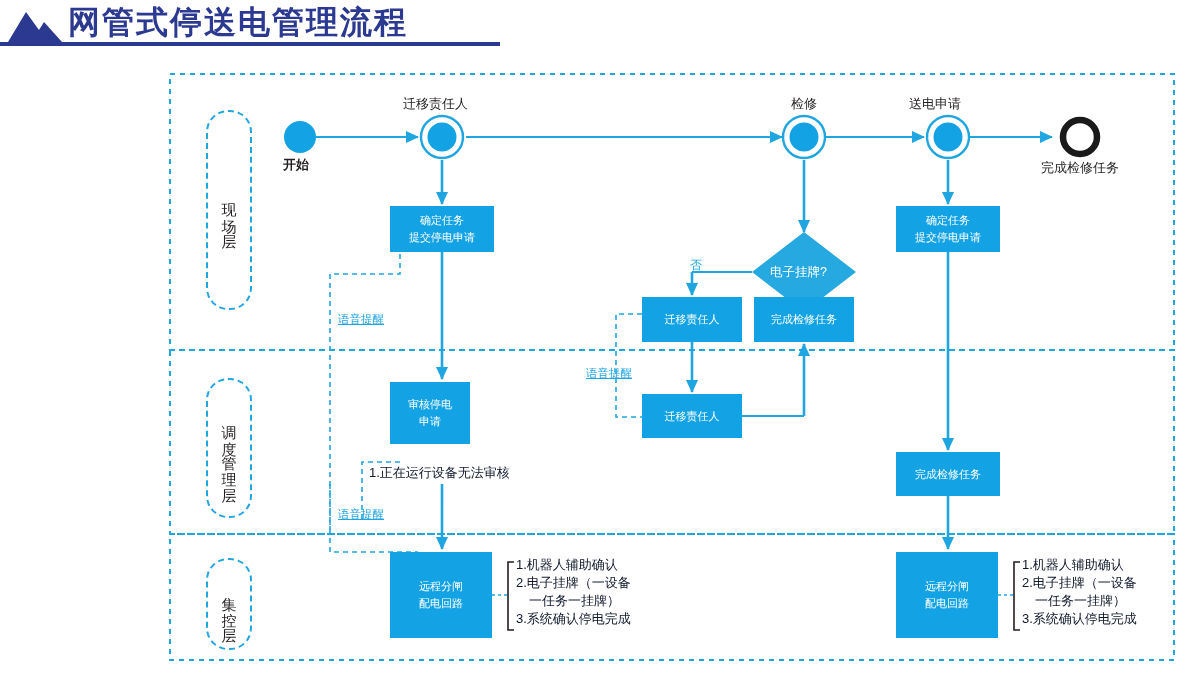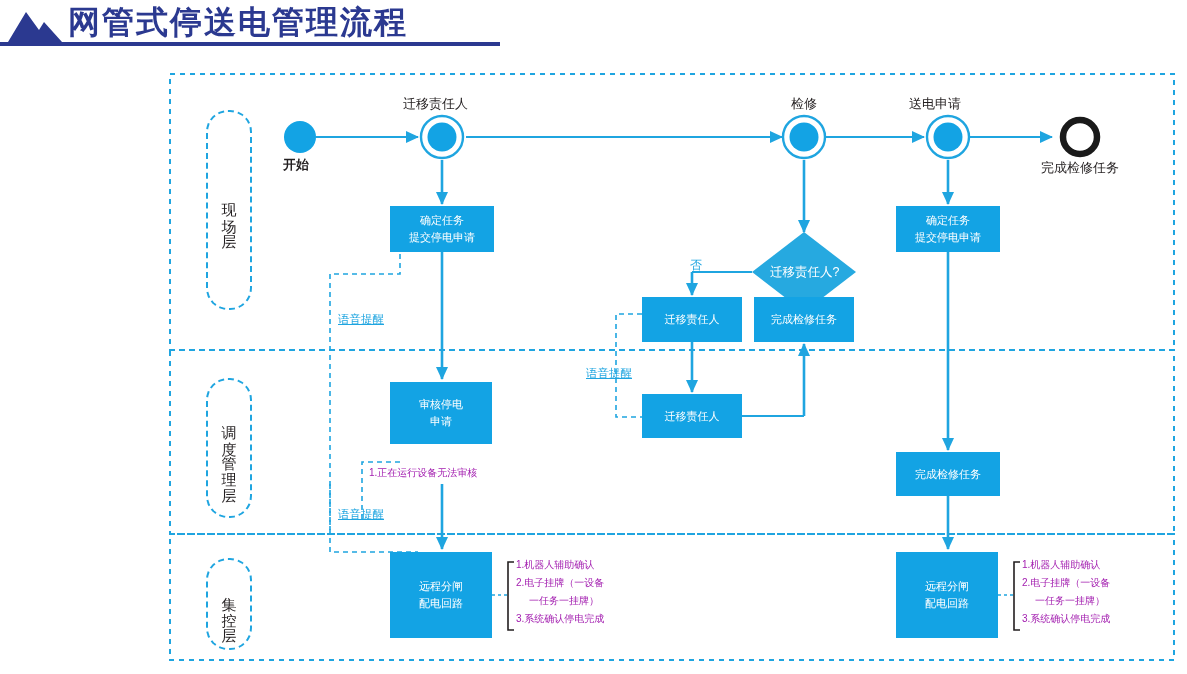--- a/index.html
+++ b/index.html
@@ -27,21 +27,21 @@
   .pbox{position:absolute;background:#13a3e4;color:#ffffff;display:flex;
       align-items:center;justify-content:center;text-align:center;
       font-size:11px;line-height:17px;box-sizing:border-box;padding:2px;}
 
   
   .lbl{position:absolute;font-size:13px;color:#231f20;white-space:nowrap;}
   .lbl-blue{position:absolute;font-size:12px;color:#1fa5e0;white-space:nowrap;}
   .lbl-sm{position:absolute;font-size:11.5px;color:#1fa5e0;white-space:nowrap;text-decoration:underline;}
 
   
-  .note{position:absolute;font-size:10px;color:#a21caf;line-height:18px;white-space:nowrap;}
+  .note{position:absolute;font-size:13px;color:#0f172a;line-height:18px;white-space:nowrap;}
   .note div{white-space:nowrap;}
   .note .ind{padding-left:13px;}
 </style>
 </head>
 <body>
 
 <div id="title-bar">
   <svg id="title-mountain" viewBox="0 0 58 36">
     <polygon points="2,36 20,6 33,24 38,16 56,36" fill="#2b3990"></polygon>
   </svg>
@@ -143,21 +143,21 @@
 控
 层</span>
   </div>
 
   <div class="lbl" style="left:283px;top:104px;font-weight:bold;">开始</div>
   <div class="lbl" style="left:403px;top:43px;">迁移责任人</div>
   <div class="lbl" style="left:791px;top:43px;">检修</div>
   <div class="lbl" style="left:909px;top:43px;">送电申请</div>
   <div class="lbl" style="left:1041px;top:107px;">完成检修任务</div>
 
-  <div class="lbl-blue" style="left:770px;top:212px;color:#ffffff;font-size:12.5px;">迁移责任人?</div>
+  <div class="lbl-blue" style="left:770px;top:212px;color:#ffffff;font-size:12.5px;">电子挂牌?</div>
   <div class="lbl-blue" style="left:690px;top:205px;">否</div>
   <div class="lbl-blue" style="left:809px;top:262px;">是</div>
 
   <div class="pbox" style="left:390px;top:154px;width:104px;height:46px;">
     <div>
       <div>确定任务</div>
       <div>提交停电申请</div>
     </div>
   </div>
 
@@ -169,21 +169,21 @@
   </div>
 
   <div class="pbox" style="left:642px;top:245px;width:100px;height:45px;">
     <div>迁移责任人</div>
   </div>
 
   <div class="pbox" style="left:754px;top:245px;width:100px;height:45px;">
     <div>完成检修任务</div>
   </div>
 
-  <div class="pbox" style="left:390px;top:330px;width:102px;height:62px;">
+  <div class="pbox" style="left:390px;top:330px;width:80px;height:62px;">
     <div>
       <div>审核停电</div>
       <div>申请</div>
     </div>
   </div>
 
   <div class="pbox" style="left:642px;top:342px;width:100px;height:44px;">
     <div>迁移责任人</div>
   </div>
 

